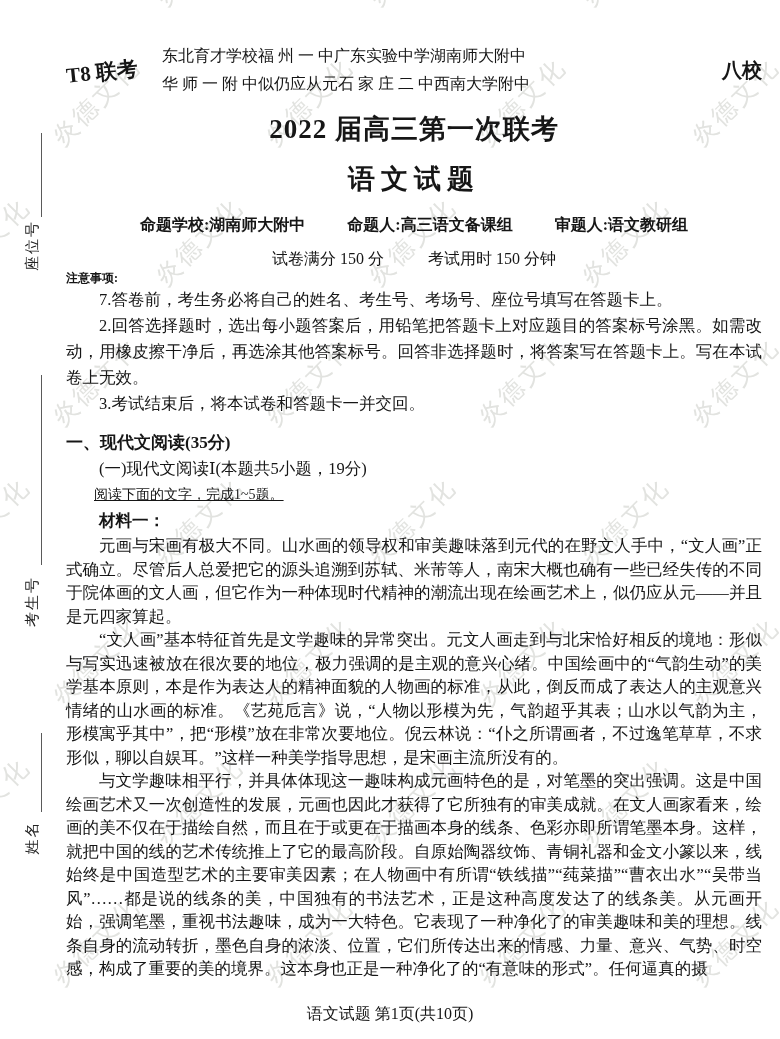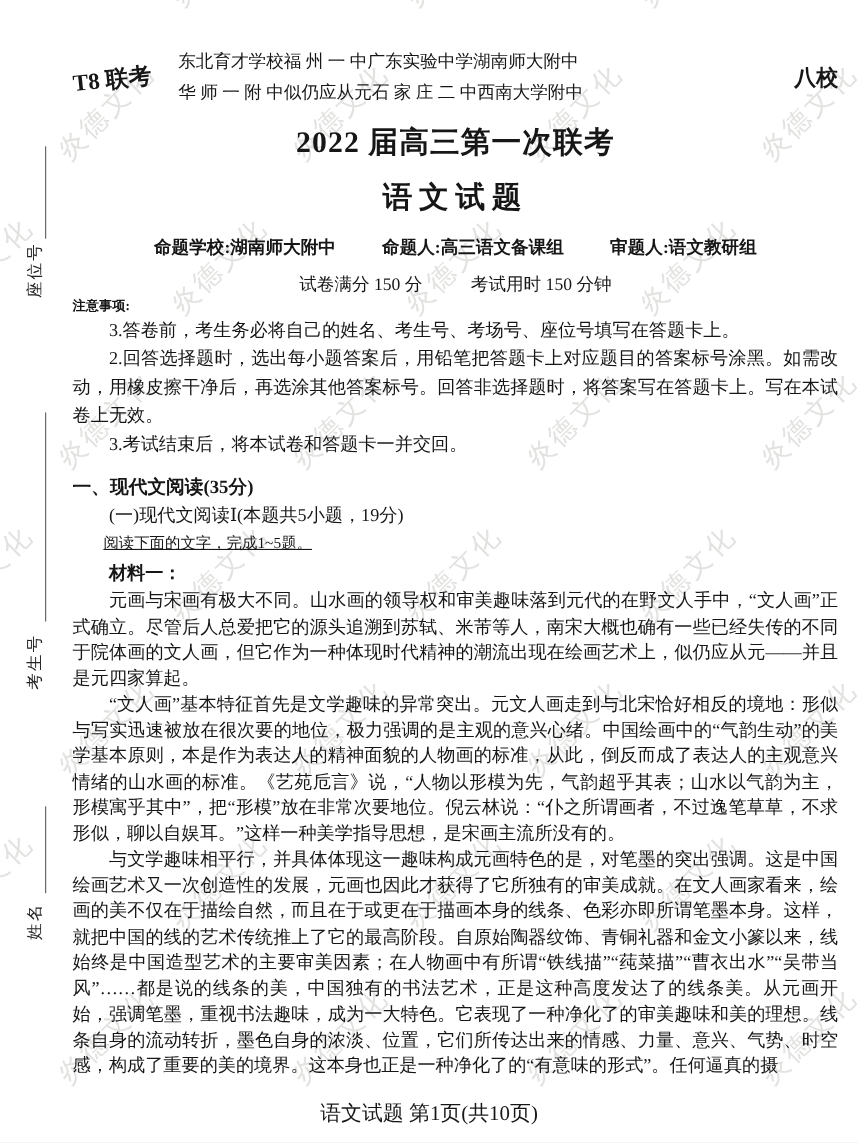--- a/index.html
+++ b/index.html
@@ -25,21 +25,21 @@
   .subtitle{text-align:center;font-size:27px;font-weight:bold;margin-top:14px;letter-spacing:6px;}
   .info{display:flex;justify-content:center;gap:42px;font-size:16px;font-weight:bold;margin-top:18px;}
   .meta{display:flex;justify-content:center;gap:44px;font-size:16px;margin-top:13px;}
   .notice-h{font-size:12px;font-weight:bold;}
   .notice p{margin:0;font-size:16.5px;line-height:26px;text-indent:2em;text-align:justify;}
   .section-h{font-size:17px;font-weight:bold;margin-top:14px;}
   .sub-h{font-size:16.5px;line-height:26px;text-indent:2em;margin-top:2px;}
   .instr{font-size:14px;line-height:26px;text-indent:2em;text-decoration:underline;}
   .material{font-size:16.5px;line-height:26px;text-indent:2em;font-weight:bold;}
   .bodytext p{margin:0;font-size:16.5px;line-height:23.5px;text-indent:2em;text-align:justify;}
-  .page-footer{position:absolute;left:0;right:0;bottom:14px;text-align:center;font-size:19px;z-index:1;}
+  .page-footer{position:absolute;left:0;right:0;bottom:14px;text-align:center;font-size:16px;z-index:1;}
 </style>
 </head>
 <body>
 
 <div class="page">
 
   <div class="wm-layer">
       <span class="wm" style="color: rgb(226, 227, 224); left: -70px; top: -55px;">炎德文化</span>
       <span class="wm" style="color: rgb(226, 227, 224); left: 143px; top: -55px;">炎德文化</span>
       <span class="wm" style="color: rgb(226, 227, 224); left: 356px; top: -55px;">炎德文化</span>
@@ -117,21 +117,21 @@
       <span>审题人:语文教研组</span>
     </div>
 
     <div class="meta">
       <span>试卷满分 150 分</span>
       <span>考试用时 150 分钟</span>
     </div>
 
     <div class="notice">
       <div class="notice-h">注意事项:</div>
-      <p>3.答卷前，考生务必将自己的姓名、考生号、考场号、座位号填写在答题卡上。</p>
+      <p>7.答卷前，考生务必将自己的姓名、考生号、考场号、座位号填写在答题卡上。</p>
       <p>2.回答选择题时，选出每小题答案后，用铅笔把答题卡上对应题目的答案标号涂黑。如需改动，用橡皮擦干净后，再选涂其他答案标号。回答非选择题时，将答案写在答题卡上。写在本试卷上无效。</p>
       <p>3.考试结束后，将本试卷和答题卡一并交回。</p>
     </div>
 
     <div>
       <div class="section-h">一、现代文阅读(35分)</div>
       <div class="sub-h">(一)现代文阅读Ⅰ(本题共5小题，19分)</div>
       <div class="instr">阅读下面的文字，完成1~5题。</div>
       <div class="material">材料一：</div>
       <div class="bodytext">

